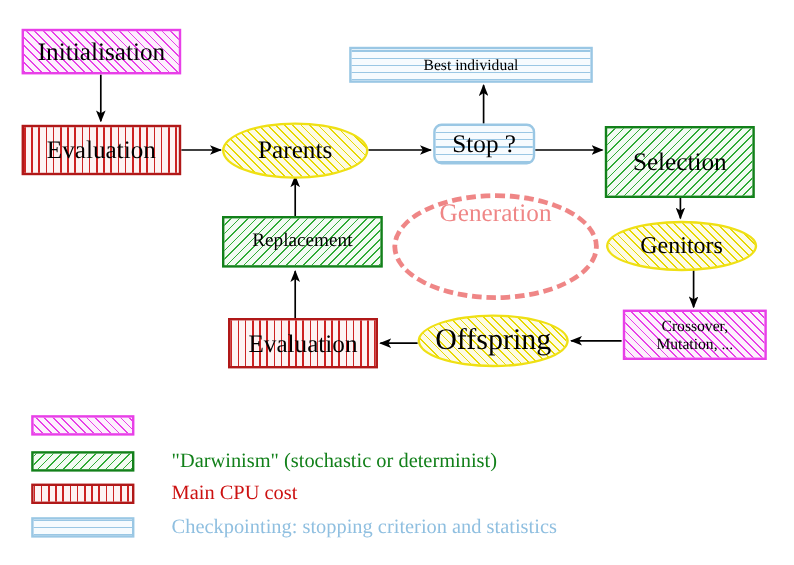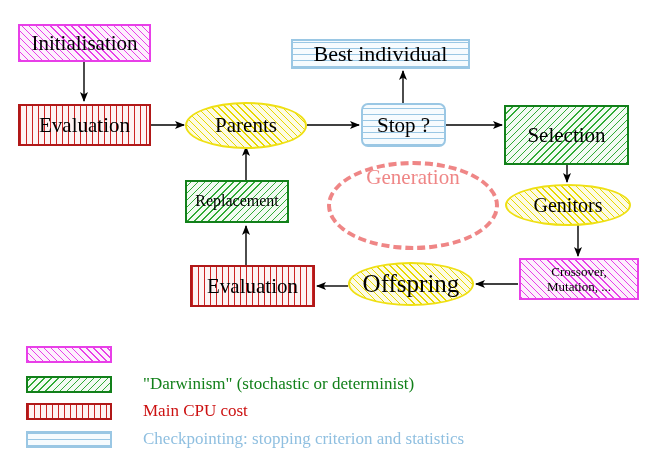--- a/index.html
+++ b/index.html
@@ -68,31 +68,31 @@
     position: relative;
     z-index: 2;
     padding: 0 2px;
     white-space: pre-line;
   }
 
   
   #n-initialisation { left: 18px;  top: 24px;  width: 133px; height: 38px; font-size: 21px; }
   #n-eval-top       { left: 18px;  top: 104px; width: 133px; height: 42px; font-size: 21px; }
   #n-parents        { left: 185px; top: 102px; width: 122px; height: 47px; font-size: 21px; }
-  #n-best           { left: 291px; top: 39px;  width: 179px; height: 30px; font-size: 22px; }
-  #n-stop           { left: 361px; top: 103px; width: 85px;  height: 44px; font-size: 21px;
+  #n-best           { left: 291px; top: 39px;  width: 203px; height: 30px; font-size: 13px; }
+  #n-stop           { left: 361px; top: 103px; width: 85px;  height: 34px; font-size: 21px;
                       border-radius: 7px; }
   #n-selection      { left: 504px; top: 105px; width: 125px; height: 60px; font-size: 21px; }
   #n-genitors       { left: 505px; top: 184px; width: 126px; height: 42px; font-size: 20px; }
   #n-crossover      { left: 519px; top: 258px; width: 120px; height: 42px; font-size: 13px;
                       flex-direction: column; justify-content: center; }
   #n-crossover .lbl { line-height: 1.18; }
   #n-offspring      { left: 348px; top: 262px; width: 126px; height: 44px; font-size: 25px; }
   #n-eval-bottom    { left: 190px; top: 265px; width: 125px; height: 42px; font-size: 21px; }
-  #n-replacement    { left: 185px; top: 180px; width: 104px; height: 43px; font-size: 16px; }
+  #n-replacement    { left: 185px; top: 180px; width: 134px; height: 43px; font-size: 16px; }
 
   
   #n-generation {
     position: absolute;
     left: 327px; top: 161px; width: 172px; height: 89px;
     border: 4px dashed #ef8686;
     border-radius: 50%;
     box-sizing: border-box;
     display: flex; align-items: flex-start; justify-content: center;
     color: #ef8686;

